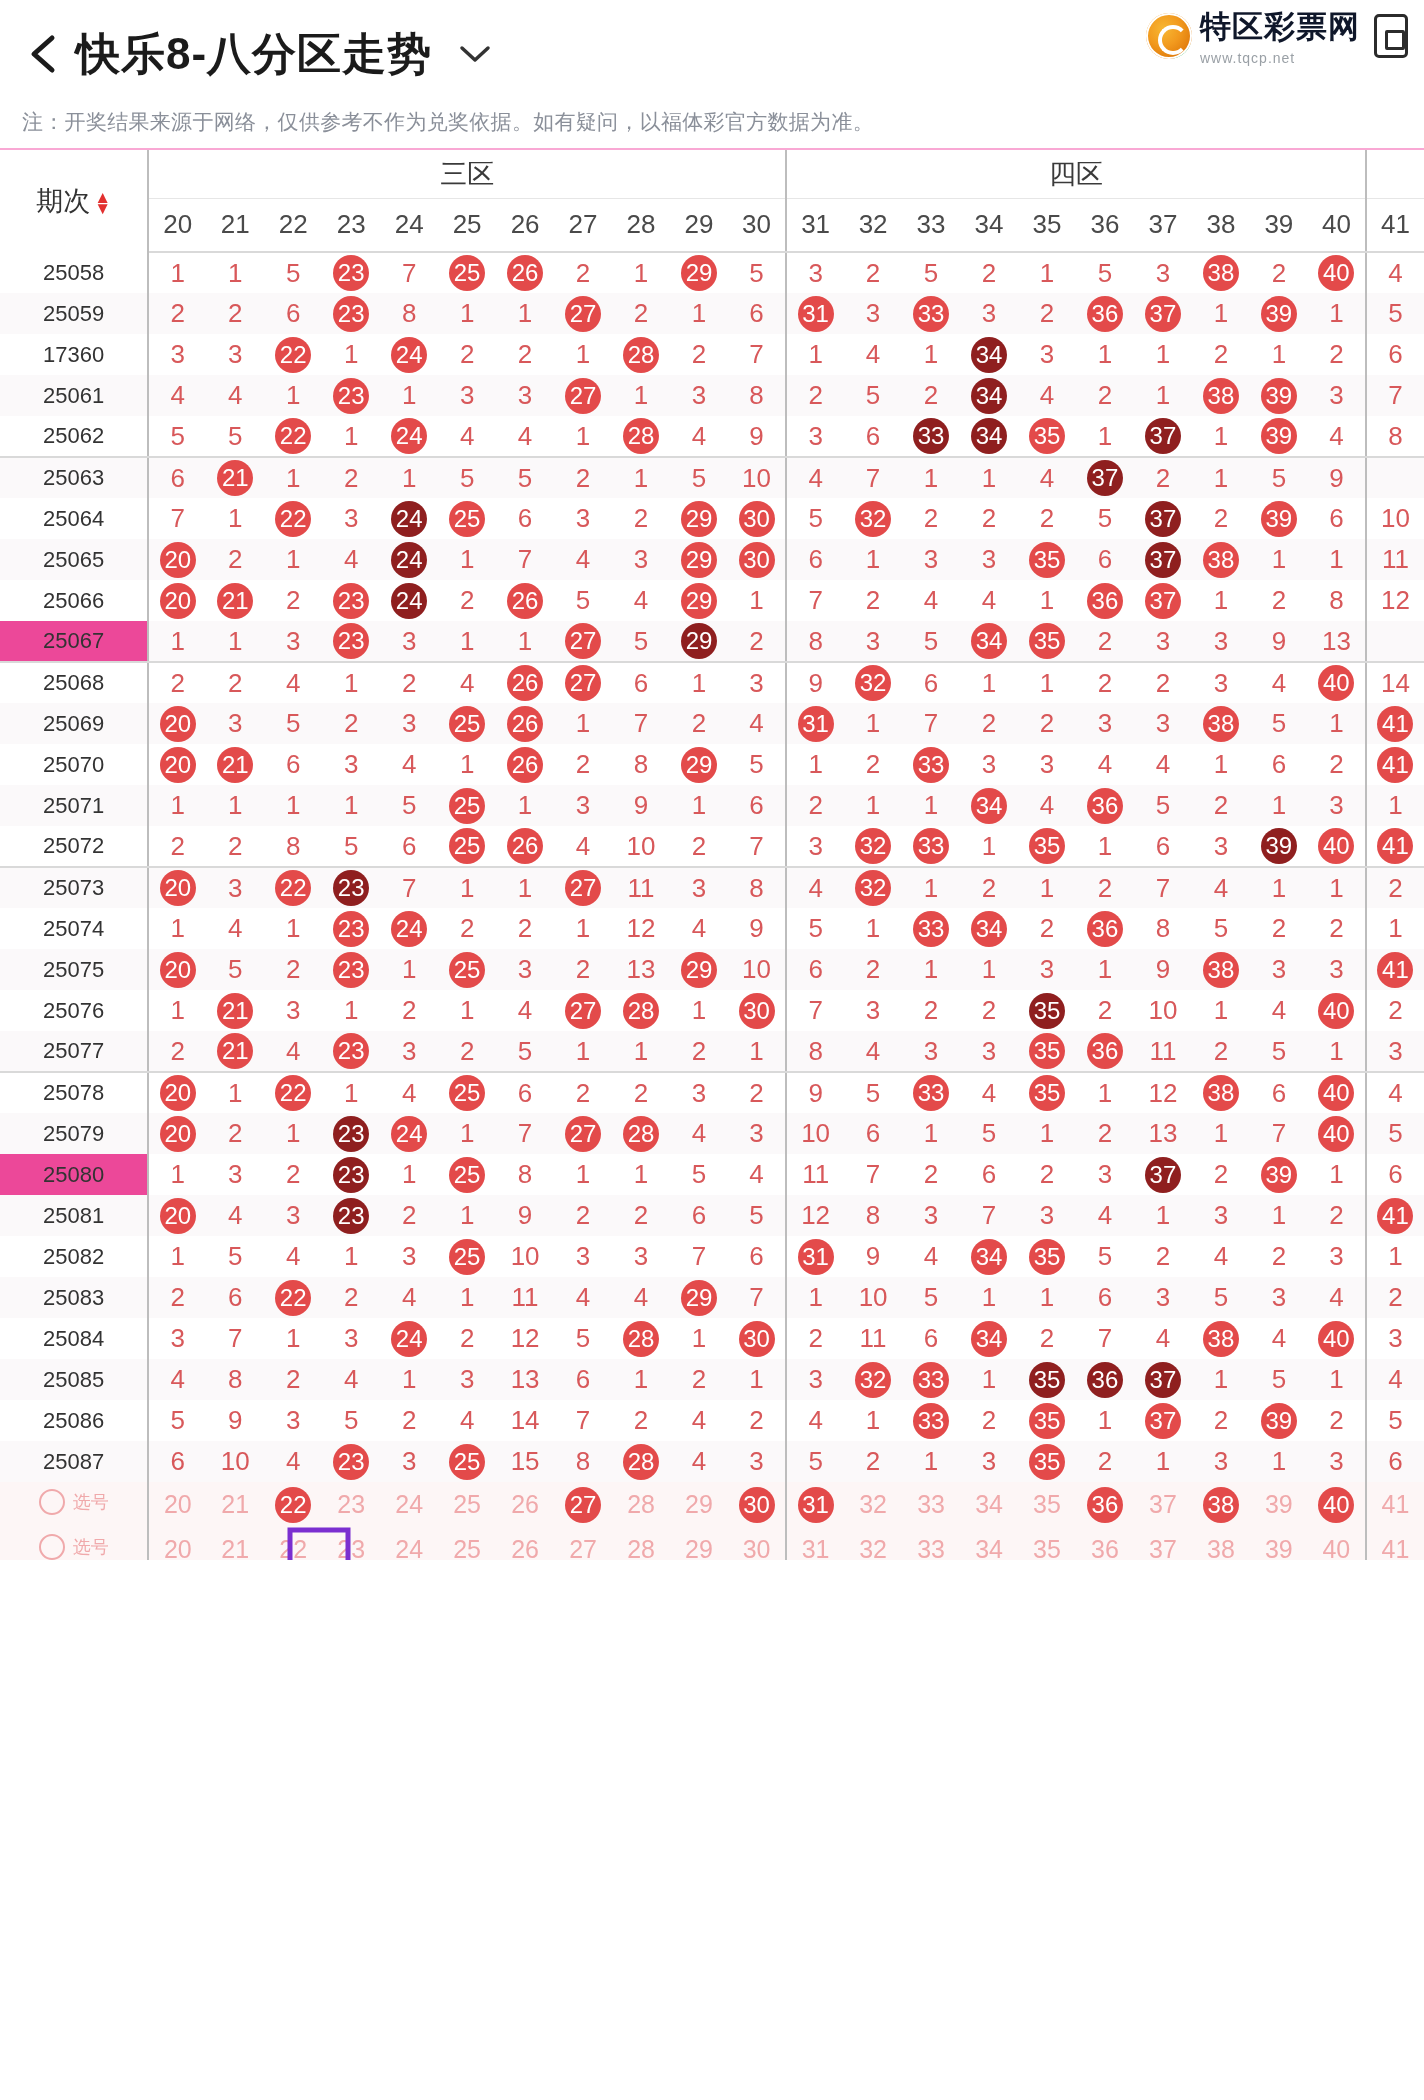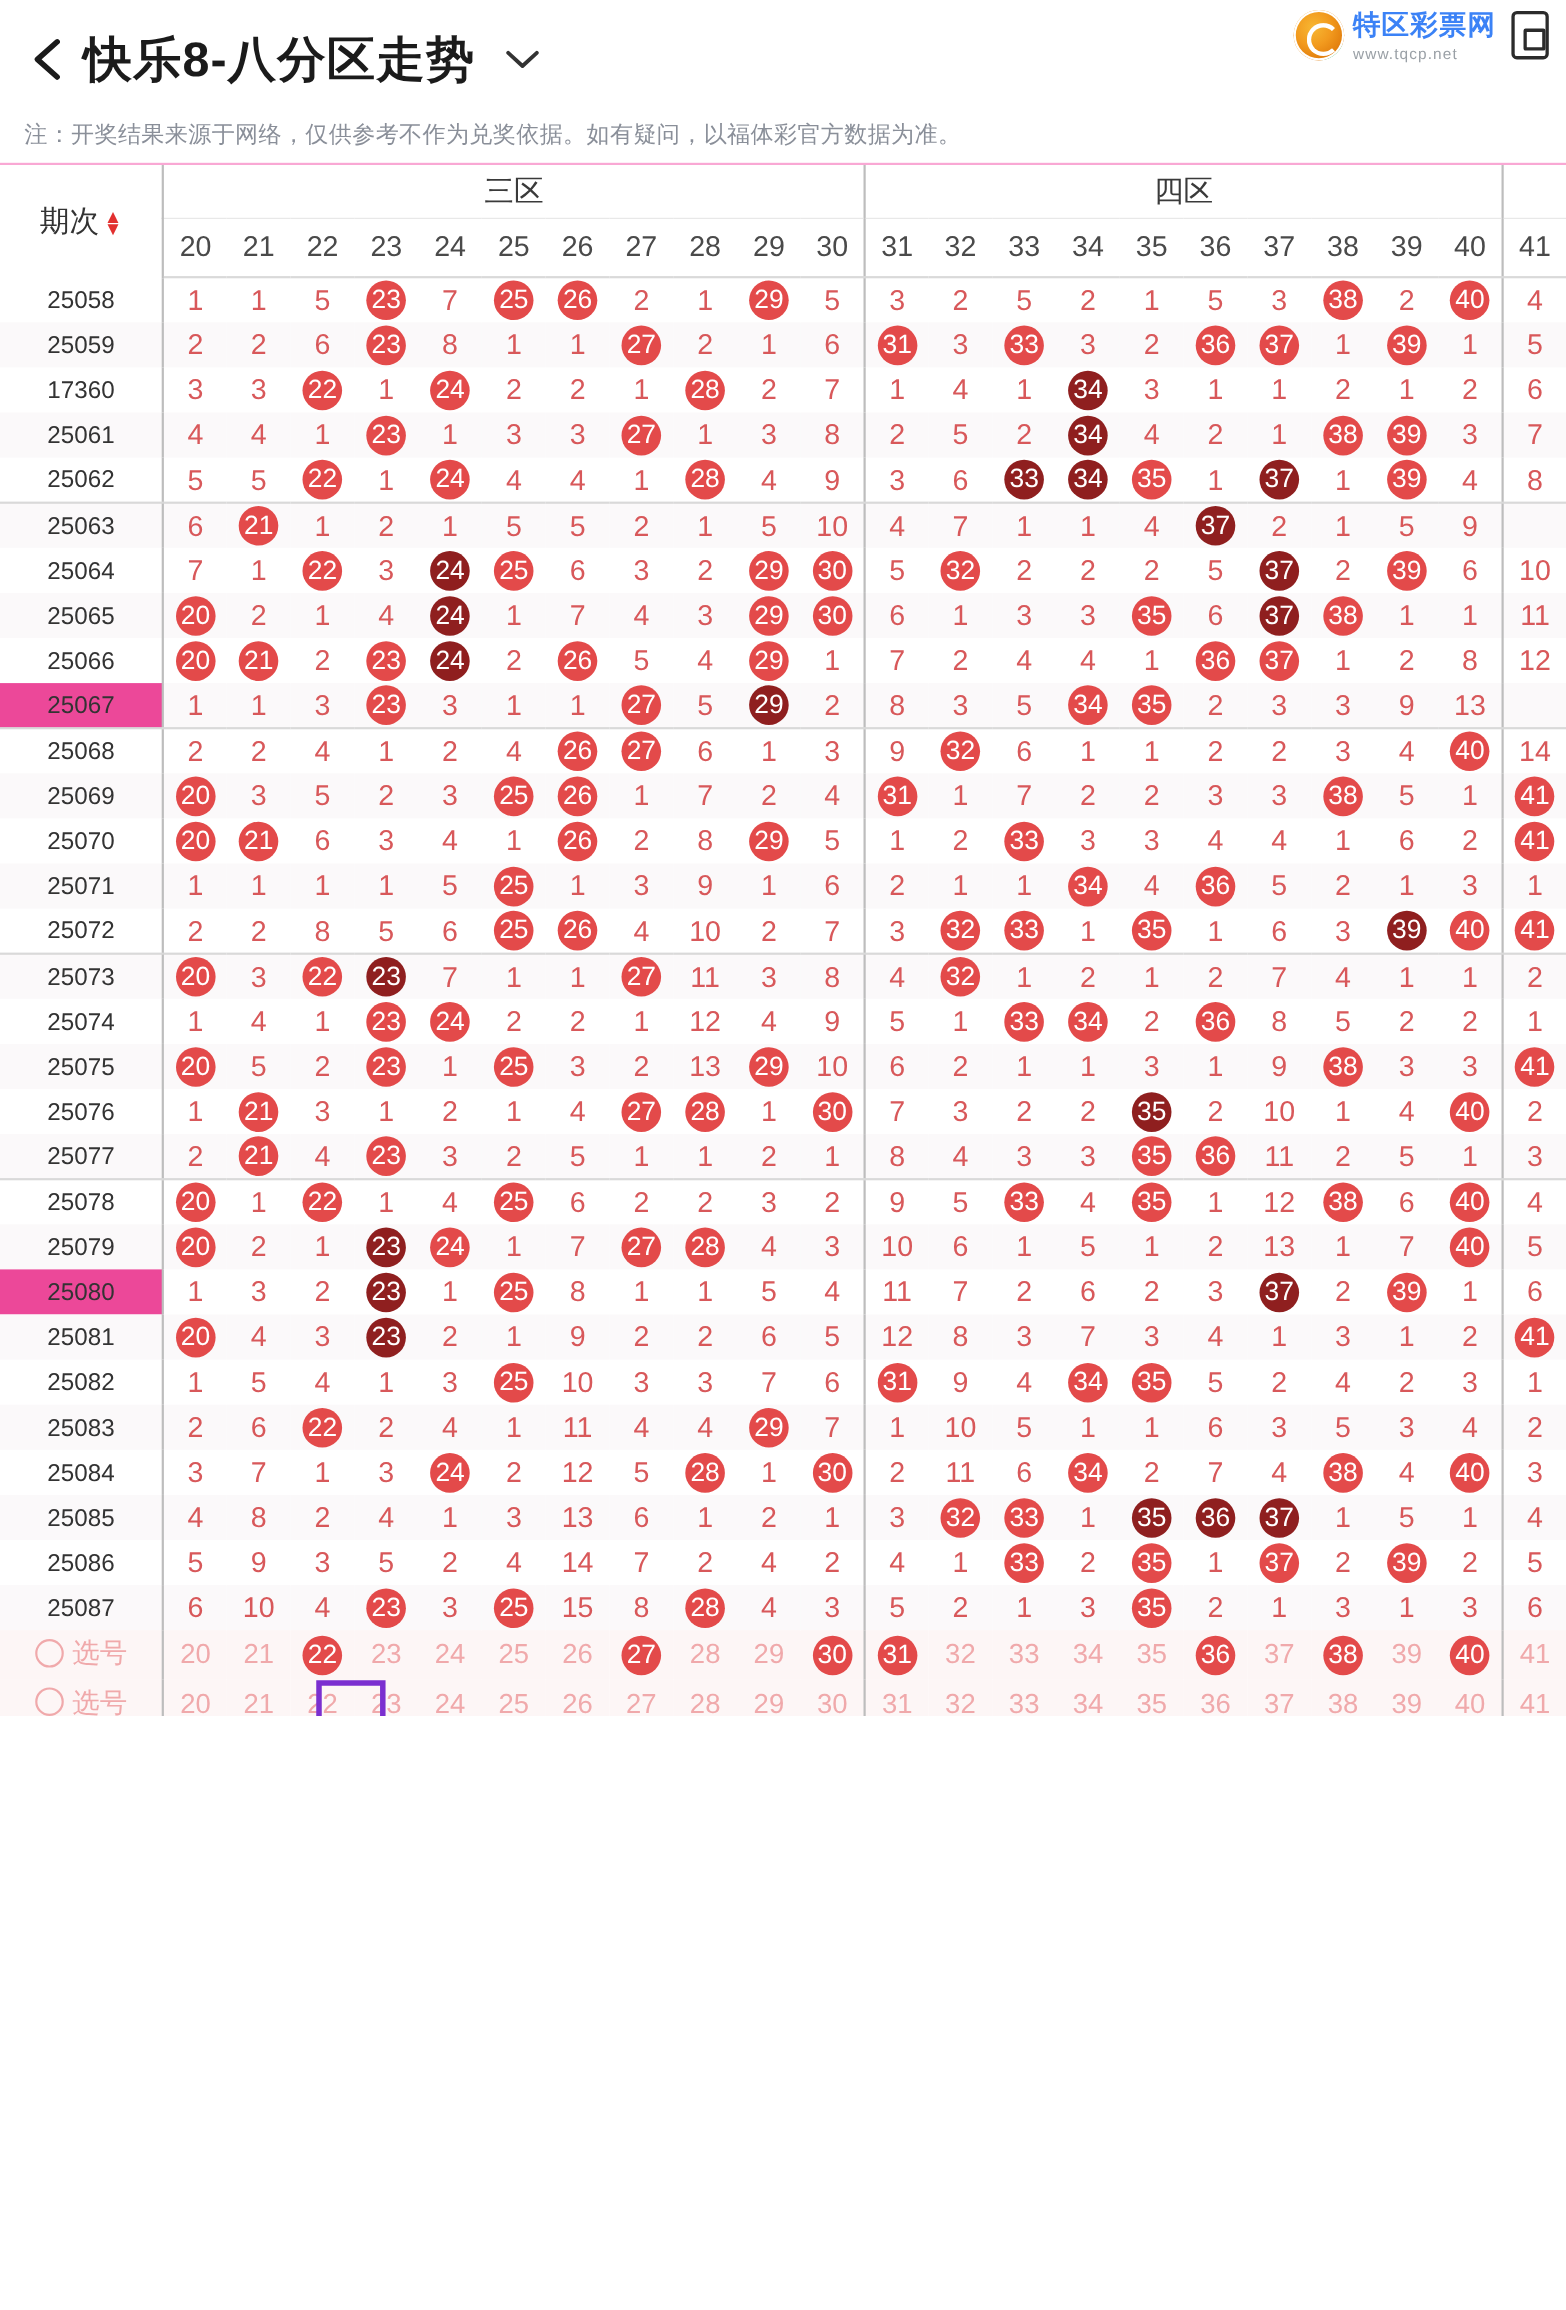--- a/index.html
+++ b/index.html
@@ -62,23 +62,23 @@
   .logo-badge::after {
     content: "";
     position: absolute;
     left: 12px; top: 12px;
     width: 22px; height: 22px;
     border-radius: 50%;
     border: 4px solid #fff;
     border-right-color: transparent;
   }
   .logo-text {
-    font-size: 25px;
+    font-size: 31px;
     font-weight: bold;
-    color: #3b82f6;
+    color: #0f172a;
     letter-spacing: 1px;
   }
   .logo-sub {
     font-size: 14px;
     color: #9aa0a6;
     letter-spacing: 1px;
     margin-top: 2px;
   }
   .phone-icon {
     width: 34px; height: 44px;
@@ -185,21 +185,21 @@
   
   .pick-row td {
     height: 45px;
     font-size: 25px;
     color: #f0a9ab;
     background: #fdf6f6;
   }
   .pick-row .period {
     color: #f0a9ab;
     border-right: 2px solid #bdbdbd;
-    font-size: 25px;
+    font-size: 18px;
   }
   .pick-label {
     display: inline-flex;
     align-items: center;
     gap: 8px;
     color: #f0a9ab;
   }
   .pick-circle {
     width: 26px; height: 26px;
     border-radius: 50%;

